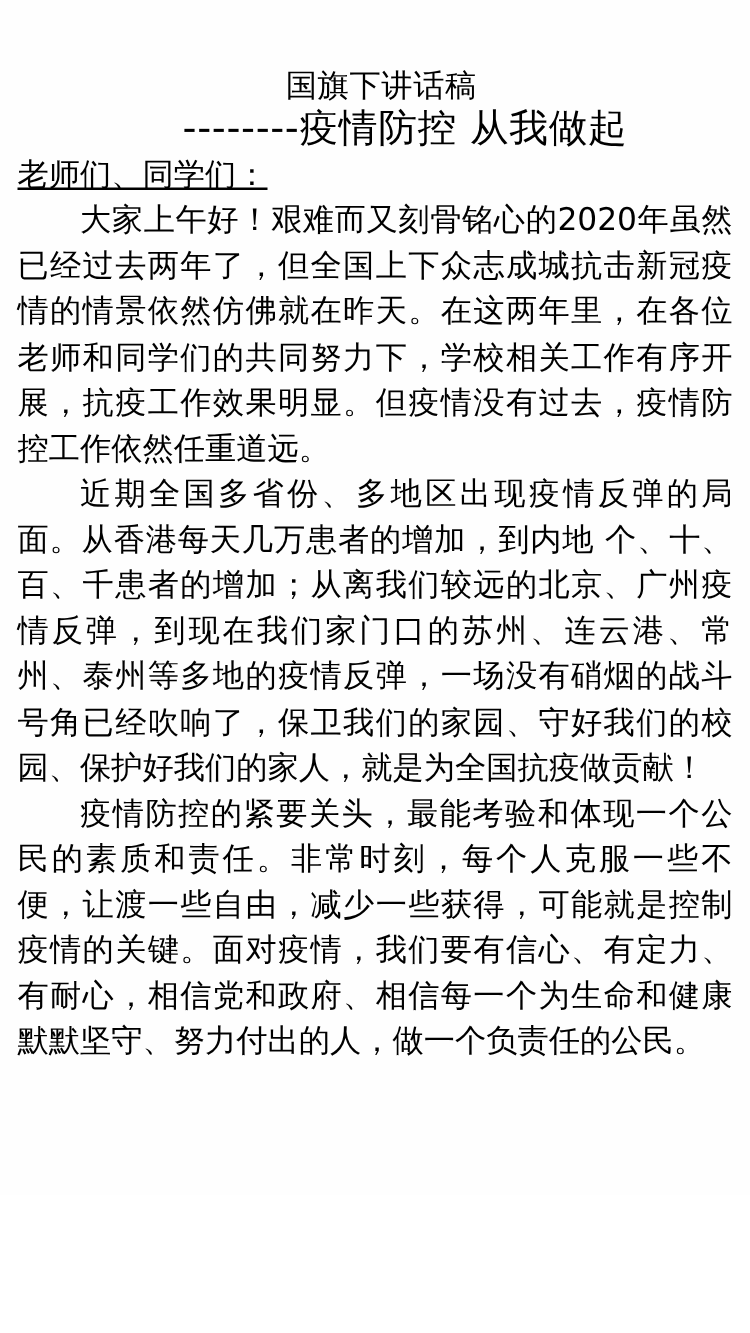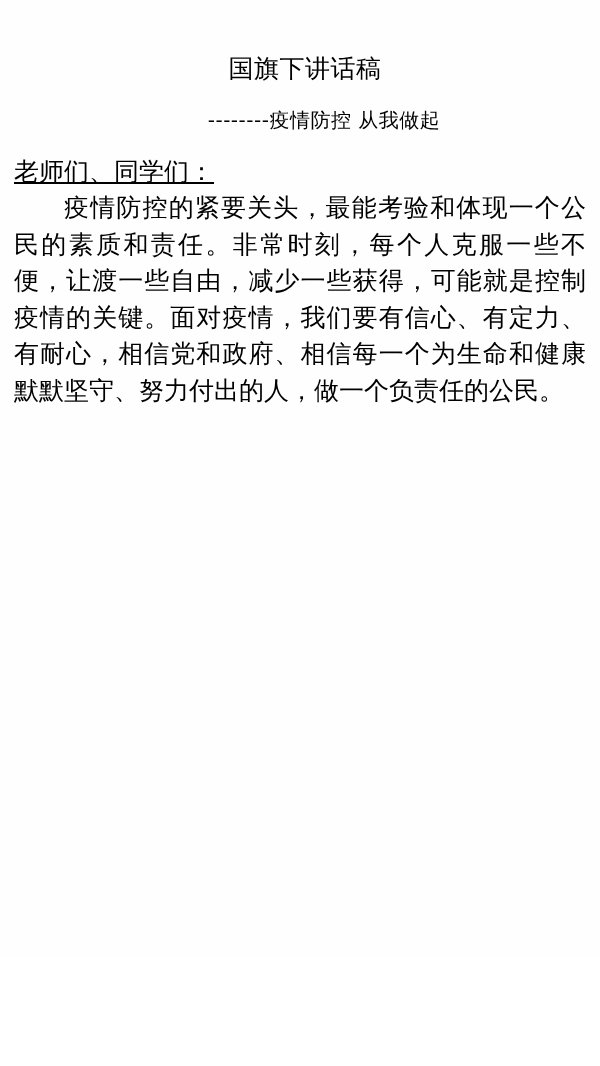--- a/index.html
+++ b/index.html
@@ -25,24 +25,24 @@
   .doc-title {
     text-align: center;
     font-size: 25px;
     line-height: 34px;
     letter-spacing: 0.5px;
     margin: 0 0 0 0;
     padding-left: 10px;
   }
   .doc-subtitle {
     text-align: center;
-    font-size: 20px;
+    font-size: 31px;
     line-height: 34px;
     letter-spacing: 0.5px;
-    margin: 17px;
+    margin: 0;
     padding-left: 48px;
   }
   .salutation {
     font-size: 25px;
     line-height: 36px;
     margin: 2px 0 0 0;
     text-align: left;
     text-decoration: underline;
   }
   .para {
@@ -63,17 +63,19 @@
 
 <div class="page">
 
   <div class="doc-title">国旗下讲话稿</div>
 
   <div class="doc-subtitle">--------疫情防控 从我做起</div>
 
   <div class="salutation">老师们、同学们：</div>
 
   <div class="body-text">
+    <p class="para">大家上午好！艰难而又刻骨铭心的2020年虽然已经过去两年了，但全国上下众志成城抗击新冠疫情的情景依然仿佛就在昨天。在这两年里，在各位老师和同学们的共同努力下，学校相关工作有序开展，抗疫工作效果明显。但疫情没有过去，疫情防控工作依然任重道远。</p>
+    <p class="para">近期全国多省份、多地区出现疫情反弹的局面。从香港每天几万患者的增加，到内地 个、十、百、千患者的增加；从离我们较远的北京、广州疫情反弹，到现在我们家门口的苏州、连云港、常州、泰州等多地的疫情反弹，一场没有硝烟的战斗号角已经吹响了，保卫我们的家园、守好我们的校园、保护好我们的家人，就是为全国抗疫做贡献！</p>
     <p class="para">疫情防控的紧要关头，最能考验和体现一个公民的素质和责任。非常时刻，每个人克服一些不便，让渡一些自由，减少一些获得，可能就是控制疫情的关键。面对疫情，我们要有信心、有定力、有耐心，相信党和政府、相信每一个为生命和健康默默坚守、努力付出的人，做一个负责任的公民。</p>
 
   </div>
 
 </div>
 
 </body></html>

